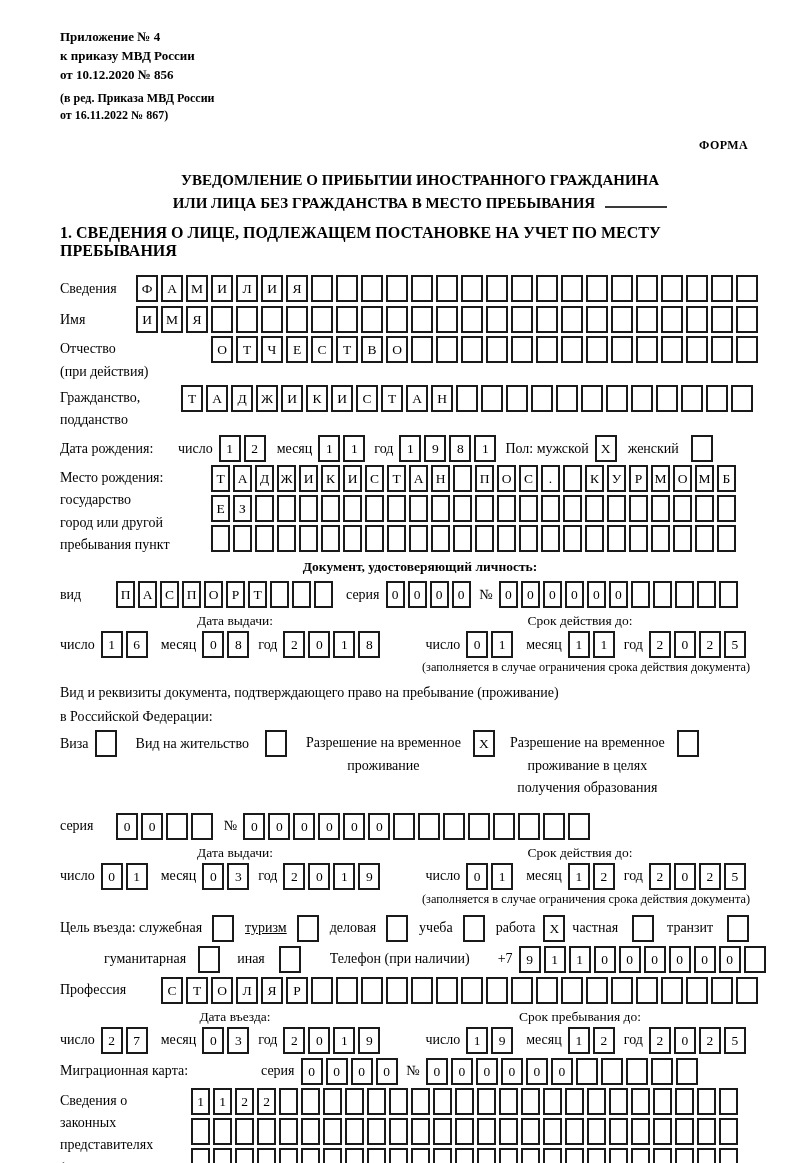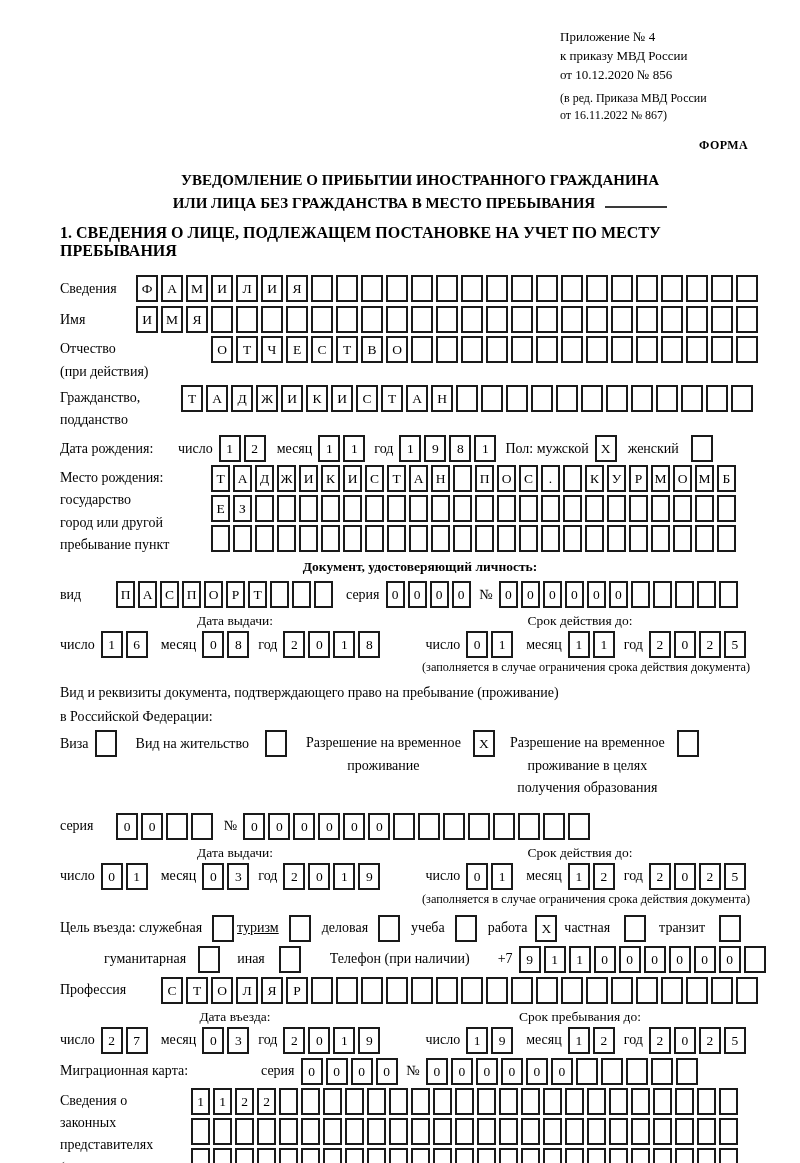--- a/index.html
+++ b/index.html
@@ -2,21 +2,21 @@
 <html><head>
 <meta charset="utf-8">
 <style>
   html,body{margin:0;padding:0;background:#fff;}
   .page{
     width:800px;height:1163px;box-sizing:border-box;
     padding:28px 20px 10px 60px;
     font-family:"Liberation Serif","DejaVu Serif",serif;
     color:#000;position:relative;overflow:hidden;background:#fff;
   }
-  .annex{margin-left:500px;width:230px;font-size:13px;line-height:1.45;}
+  .annex{width:230px;font-size:13px;line-height:1.45;font-weight:bold;}
   .annex .a2{font-size:12px;}
   .annex .mt{margin-top:5px;}
   .forma{text-align:right;padding-right:32px;font-weight:bold;font-size:12px;margin-top:14px;letter-spacing:.4px;}
   .title{text-align:center;font-weight:bold;font-size:15px;margin-top:16px;line-height:1.5;}
   .blank{display:inline-block;width:62px;border-bottom:2px solid #3a3a3a;margin-left:10px;height:13px;}
   .section{font-weight:bold;font-size:16px;margin-top:10px;margin-bottom:14px;}
   .line{display:flex;align-items:center;margin-bottom:2px;font-size:14px;min-height:29px;}
   .line.top{align-items:flex-start;}
   .lbl{margin-right:6px;white-space:pre;line-height:1.25;}
   .line.top .lbl{padding-top:5px;}
@@ -201,21 +201,21 @@
         <span class="lbl" style="margin-left: 6px;">Пол: мужской</span>
         <span class="cell">X</span>
         <span class="lbl" style="margin-left: 8px;">женский</span>
         <span class="cell" style="margin-left: 6px;"></span>
       </div>
       <div class="line top">
         <span class="stack" style="width: 145px;">
           <div>Место рождения:</div>
           <div>государство</div>
           <div>город или другой</div>
-          <div>пребывание пункт</div>
+          <div>пребывания пункт</div>
         </span>
         <span class="grid">
           <div class="grow">
             <span class="cells sm">
               <span class="cell">Т</span>
               <span class="cell">А</span>
               <span class="cell">Д</span>
               <span class="cell">Ж</span>
               <span class="cell">И</span>
               <span class="cell">К</span>
@@ -459,21 +459,21 @@
           <span class="cell">2</span>
           <span class="cell">0</span>
           <span class="cell">2</span>
           <span class="cell">5</span>
         </span>
       </div>
       <div class="tline right">(заполняется в случае ограничения срока действия документа)</div>
       <div class="line">
         <span class="lbl">Цель въезда: служебная</span>
         <span class="cell" style="margin-left: 4px;"></span>
-        <span class="lbl" style=" text-decoration: underline;">туризм</span>
+        <span class="lbl" style="margin-left: 8px; text-decoration: underline;">туризм</span>
         <span class="cell" style="margin-left: 4px;"></span>
         <span class="lbl" style="margin-left: 8px;">деловая</span>
         <span class="cell" style="margin-left: 4px;"></span>
         <span class="lbl" style="margin-left: 8px;">учеба</span>
         <span class="cell" style="margin-left: 4px;"></span>
         <span class="lbl" style="margin-left: 8px;">работа</span>
         <span class="cell" style="margin-left: 2px;">X</span>
         <span class="lbl" style="margin-left: 4px;">частная</span>
         <span class="cell" style="margin-left: 8px;"></span>
         <span class="lbl" style="margin-left: 10px;">транзит</span>

